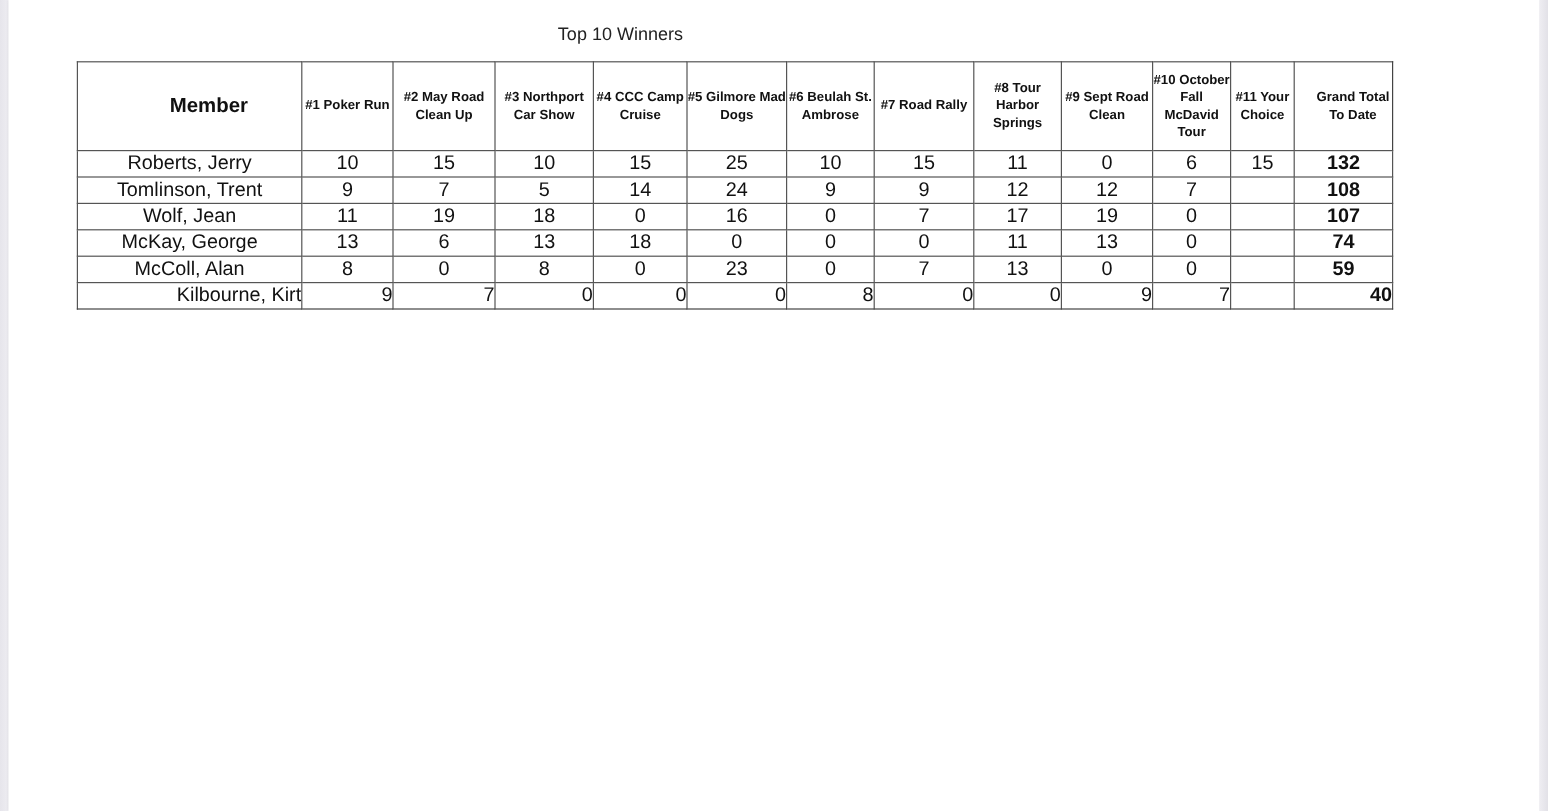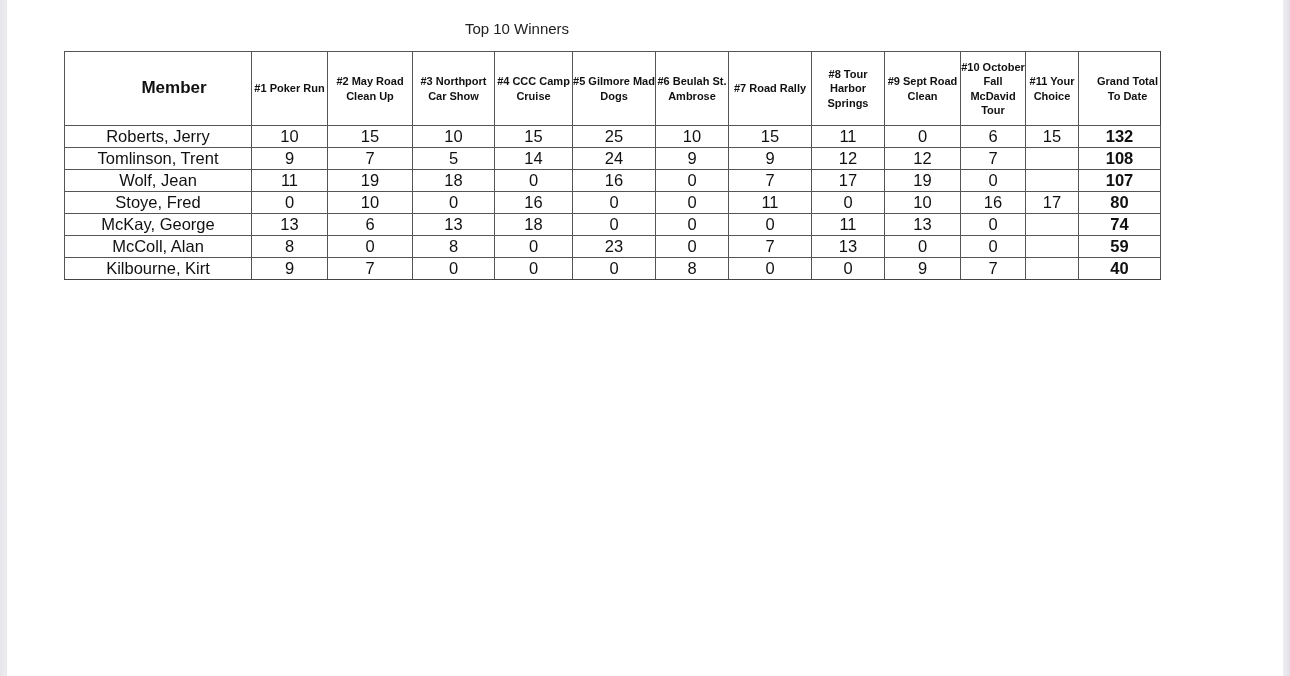--- a/index.html
+++ b/index.html
@@ -34,21 +34,21 @@
   }
   table.sheet th {
     font-weight: bold; font-size: 11px; line-height: 14.5px; height: 73px;
   }
   table.sheet th.member-h { font-size: 17px; padding-left: 32px; }
   table.sheet td {
     font-size: 16.5px; height: 21px; line-height: 21px; white-space: nowrap;
   }
   table.sheet td.total { font-weight: bold; }
   table.sheet th.total-h { border-right: 1.5px solid #444; padding-left: 16px; }
-  table.sheet tr:last-child td { border-bottom: 1.5px solid #444; }
+  table.sheet tr:last-child td { border-bottom: 1.5px solid #444; text-align: right; }
 </style>
 </head>
 <body>
 
 <div class="edge-left"></div>
 <div class="page"></div>
 <div class="edge-right"></div>
 
 <div class="title">Top 10 Winners</div>
 
@@ -125,35 +125,20 @@
         <td>16</td>
         <td>0</td>
         <td>7</td>
         <td>17</td>
         <td>19</td>
         <td>0</td>
         <td></td>
         <td class="total">107</td>
       </tr>
       <tr>
-        <td>Stoye, Fred</td>
-        <td>0</td>
-        <td>10</td>
-        <td>0</td>
-        <td>16</td>
-        <td>0</td>
-        <td>0</td>
-        <td>11</td>
-        <td>0</td>
-        <td>10</td>
-        <td>16</td>
-        <td>17</td>
-        <td class="total">80</td>
-      </tr>
-      <tr>
         <td>McKay, George</td>
         <td>13</td>
         <td>6</td>
         <td>13</td>
         <td>18</td>
         <td>0</td>
         <td>0</td>
         <td>0</td>
         <td>11</td>
         <td>13</td>

